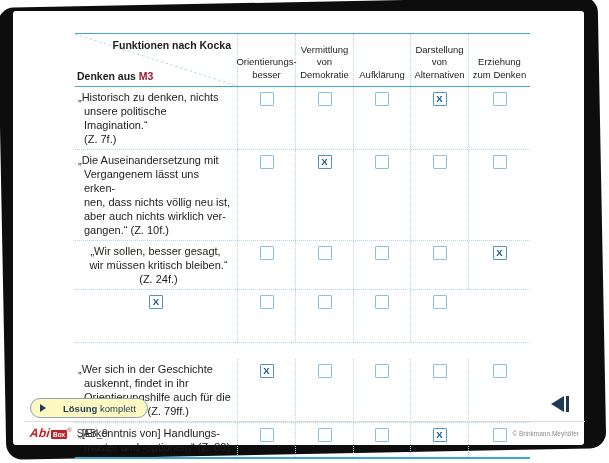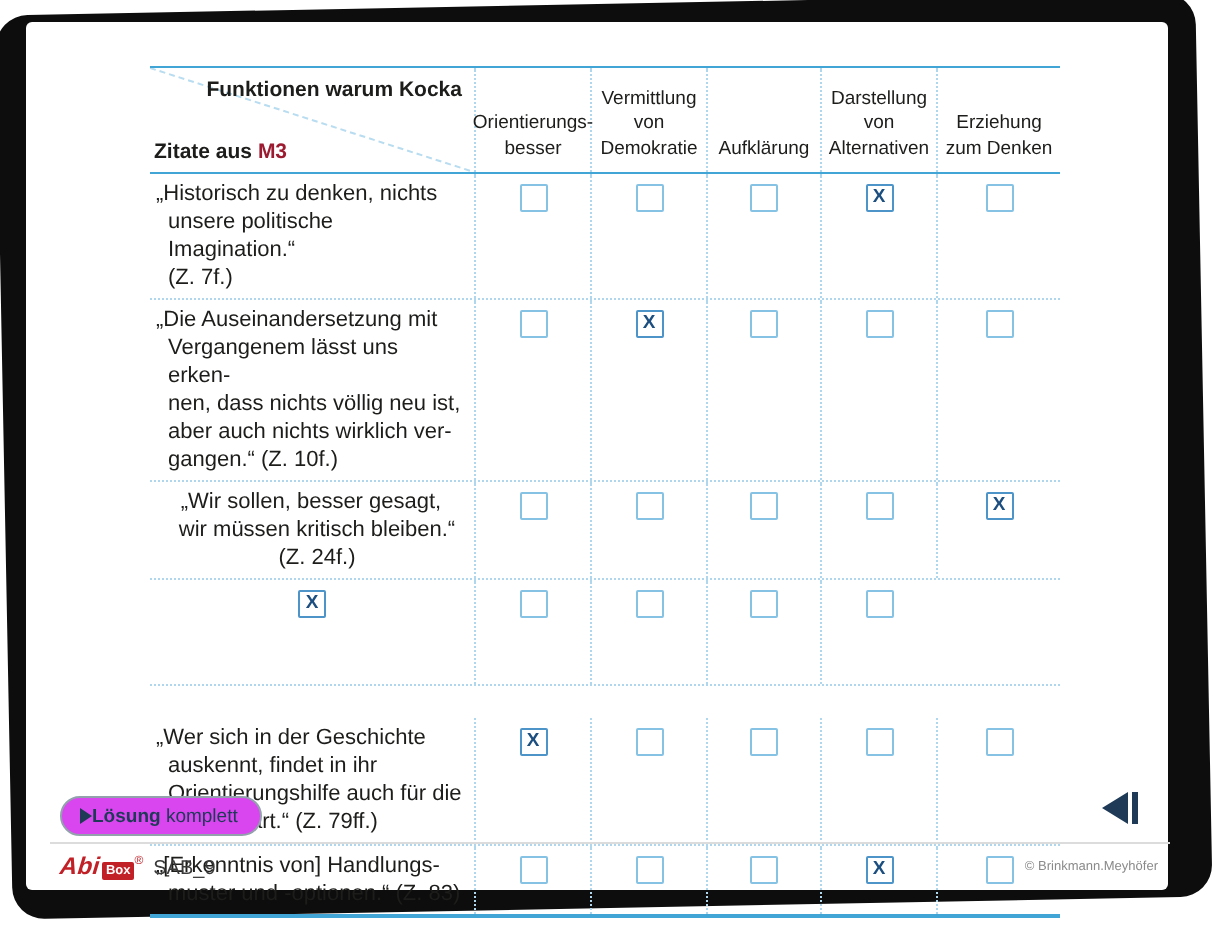--- a/index.html
+++ b/index.html
@@ -31,21 +31,21 @@
     font-size:9.5px;font-weight:bold;color:#1c4f80;display:flex;align-items:center;justify-content:center;
     line-height:1;cursor:pointer;}
   .checkbox.checked{border-color:#4d94c9;}
 
   
   .r1{min-height:43px;} .r2{min-height:69px;} .r3{min-height:46px;text-align:center;}
   .r4{min-height:52px;} .r5{min-height:63px;margin-top:16px;} .r6{min-height:31px;}
 
   
   .solution-btn{position:absolute;left:17px;top:387px;height:20px;display:flex;align-items:center;
-    gap:0;padding:0 11px 0 9px;border:1px solid #93a1ad;border-radius:10px;background:#d946ef;
+    gap:17px;padding:0 11px 0 9px;border:1px solid #93a1ad;border-radius:10px;background:#fef9c3;
     font-size:9.5px;color:#1e3a56;cursor:pointer;}
   .play-icon{width:0;height:0;border-top:4px solid transparent;border-bottom:4px solid transparent;
     border-left:6px solid #1e3a56;}
   .btn-bold{font-weight:bold;}
   .gray-rule{position:absolute;left:12px;top:410px;width:560px;height:1px;background:#dcdcdc;}
   .back-btn{position:absolute;left:538px;top:385px;display:flex;align-items:center;cursor:pointer;}
   .back-tri{width:0;height:0;border-top:8px solid transparent;border-bottom:8px solid transparent;
     border-right:13px solid #1e3a56;}
   .back-bar{width:2.5px;height:16px;background:#1e3a56;margin-left:2px;}
   .brand{position:absolute;left:17px;top:415px;display:flex;align-items:baseline;}
@@ -64,22 +64,22 @@
   <div class="black-frame"></div>
   <div class="page">
 
     <div class="ktable">
 
       <div class="trow header">
         <div class="cell corner-cell">
           <svg viewBox="0 0 100 100" preserveAspectRatio="none">
             <line x1="0" y1="0" x2="100" y2="100" stroke="#b8dcf0" stroke-width="1" vector-effect="non-scaling-stroke" stroke-dasharray="3 2"></line>
           </svg>
-          <span class="corner-top">Funktionen warum Kocka</span>
-          <span class="corner-bottom"><span>Zitate aus </span><span class="accent-m3">M3</span></span>
+          <span class="corner-top">Funktionen nach Kocka</span>
+          <span class="corner-bottom"><span>Denken aus </span><span class="accent-m3">M3</span></span>
         </div>
         <div class="cell colhead">Orientierungs-
 besser</div>
         <div class="cell colhead">Vermittlung
 von
 Demokratie</div>
         <div class="cell colhead">Aufklärung</div>
         <div class="cell colhead">Darstellung
 von
 Alternativen</div>

